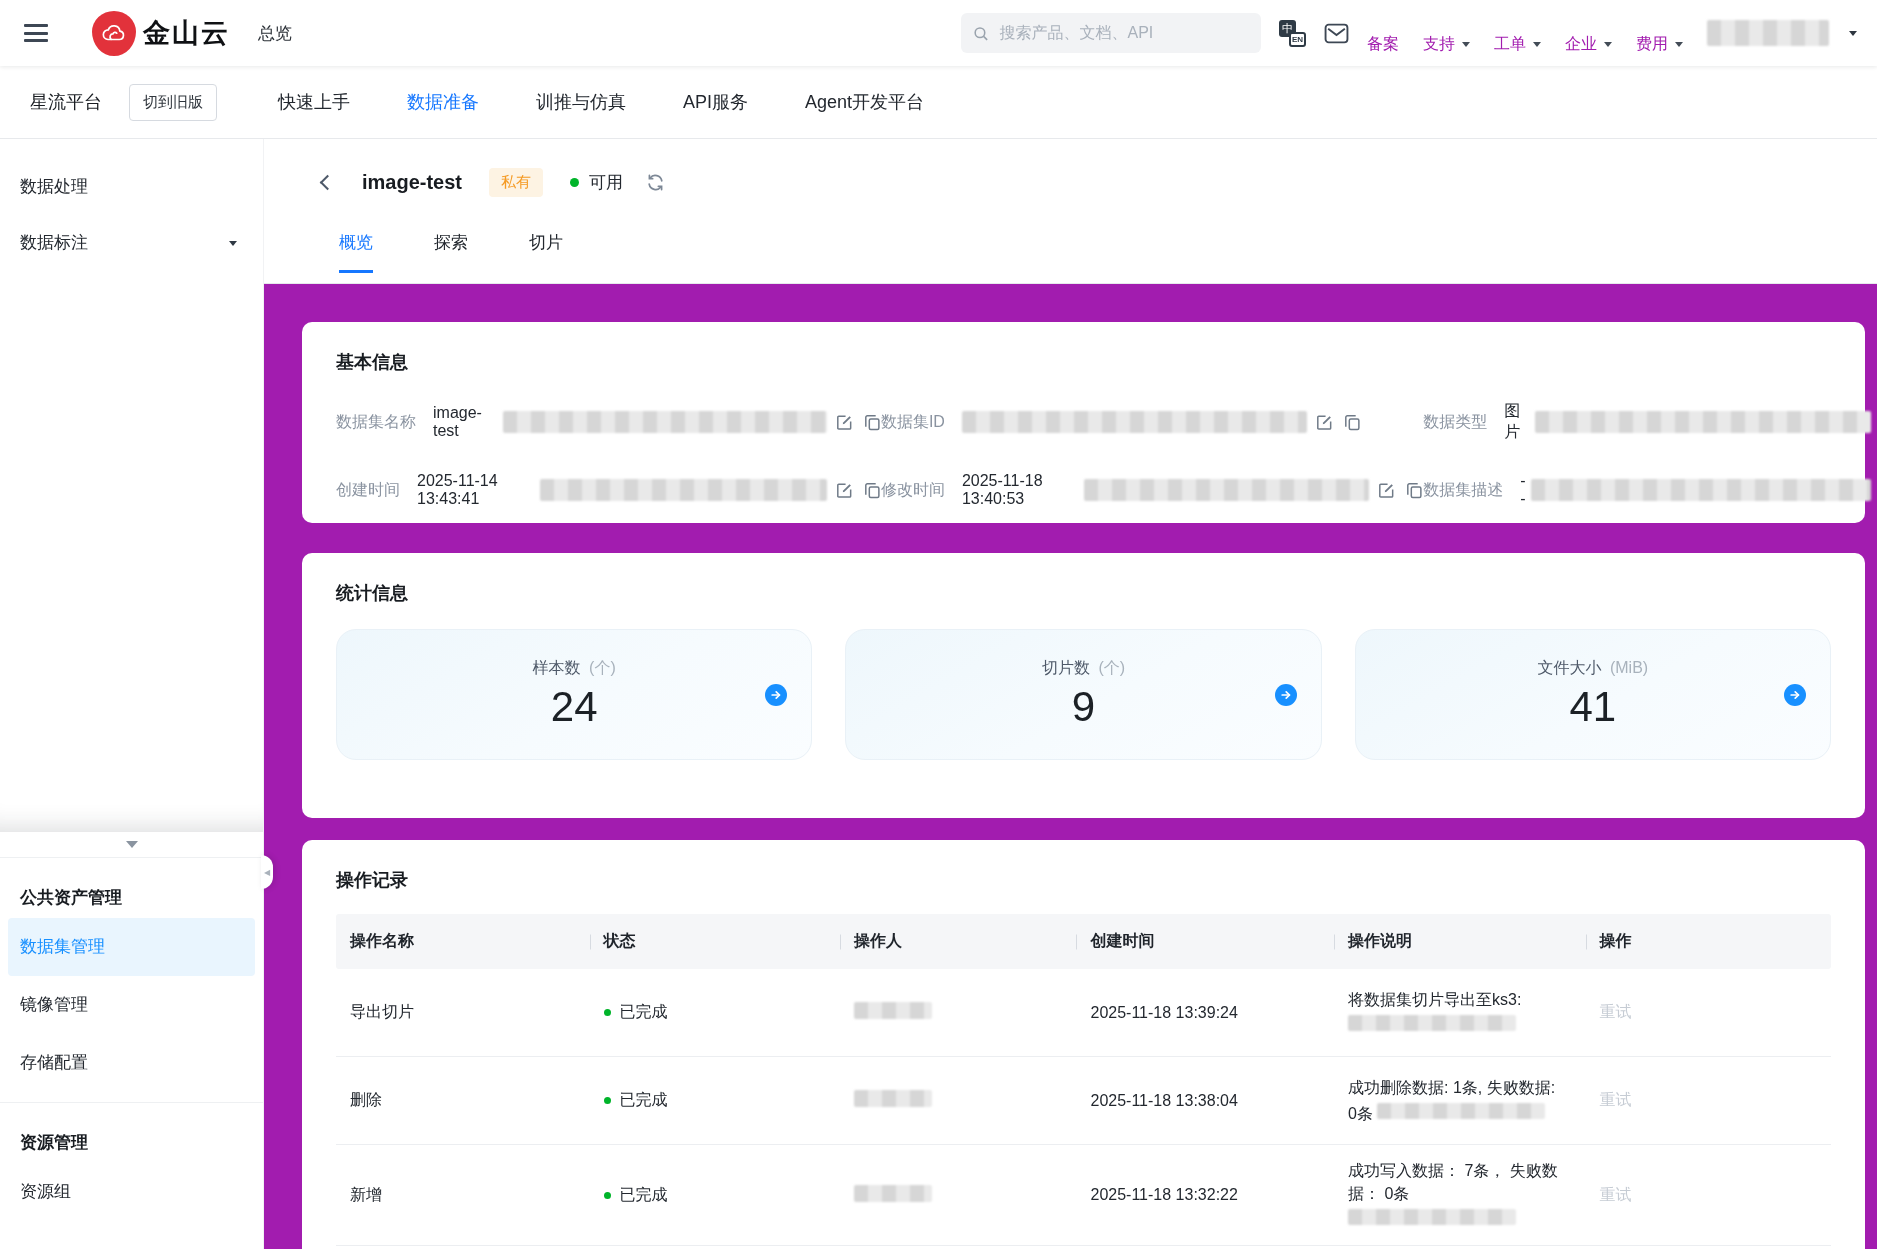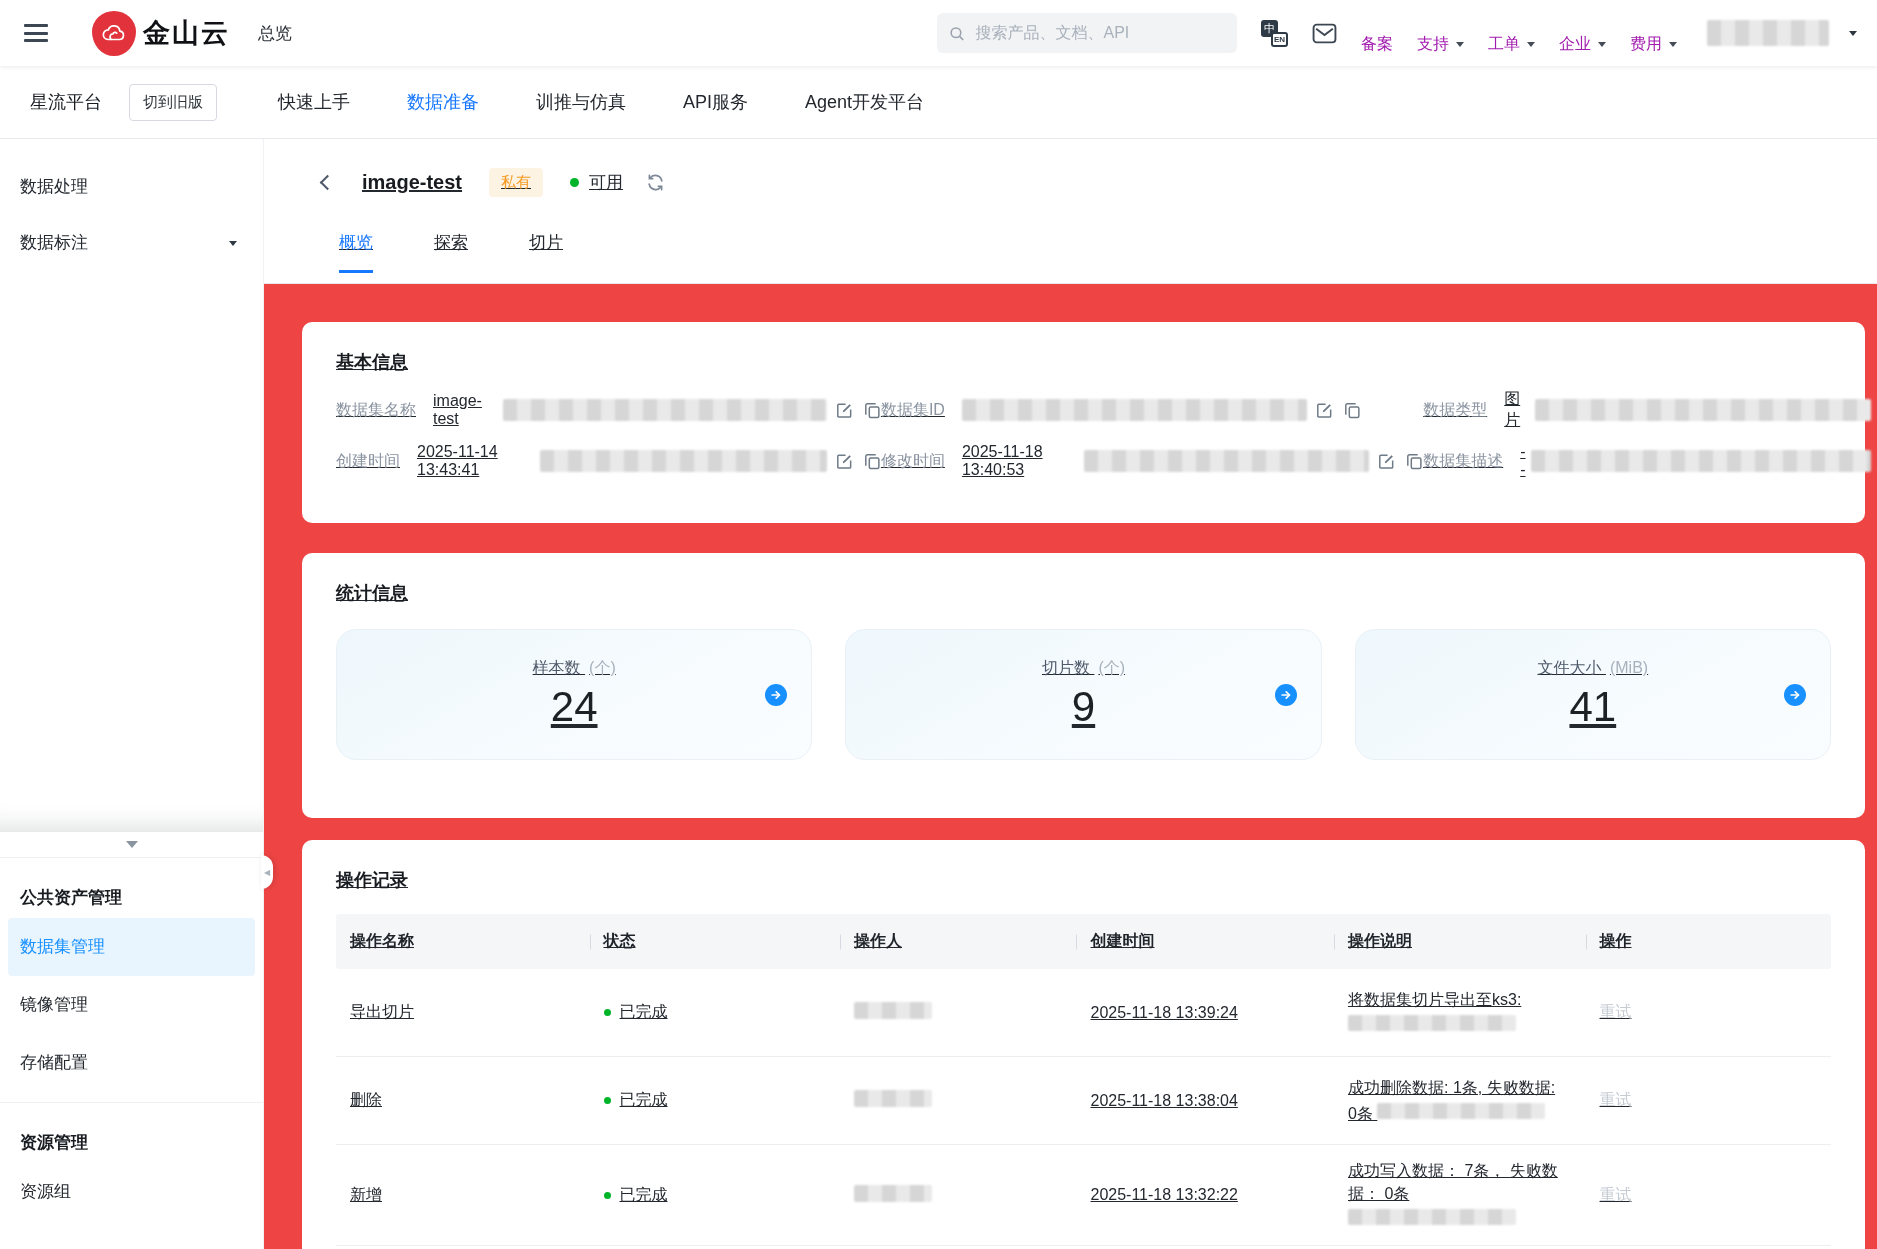--- a/index.html
+++ b/index.html
@@ -14,21 +14,21 @@
   
   .topbar { height:66px; flex:0 0 66px; background:#fff; display:flex; align-items:center;
     padding:0 20px 0 24px; position:relative; z-index:30; box-shadow:0 1px 4px rgba(31,35,41,.10); }
   .hamburger { width:24px; height:18px; display:flex; flex-direction:column; justify-content:space-between; cursor:pointer; margin-right:44px; }
   .hamburger span { display:block; height:3px; background:#3d4754; border-radius:1px; }
   .logo { display:flex; align-items:center; }
   .logo-mark { width:44px; height:45px; background:#e2323b; border-radius:50% 50% 50% 50% / 46% 46% 54% 54%;
     display:flex; align-items:center; justify-content:center; }
   .brand-text { font-size:27px; font-weight:bold; color:#0f1114; letter-spacing:2px; margin-left:7px; }
   .overview { font-size:17px; color:#2a2f36; margin-left:28px; }
-  .topbar-right { margin-left:auto; display:flex; align-items:center; gap:24px; }
+  .topbar-right { margin-left:auto; display:flex; align-items:center; gap:18px; }
   .search-box { width:300px; height:40px; background:#f2f3f5; border-radius:6px; display:flex; align-items:center; padding:0 12px; }
   .search-box input { border:none; outline:none; background:transparent; font-size:16px; color:#5b636d; width:100%; margin-left:9px;
     font-family:"Liberation Sans","DejaVu Sans",sans-serif; }
   .search-box input::placeholder { color:#a9b1bb; }
   .lang-icon { width:27px; height:27px; position:relative; cursor:pointer; }
   .lang-zh { position:absolute; top:0; left:0; width:17px; height:17px; background:#2e3a45; border-radius:3px;
     color:#fff; font-size:11px; line-height:17px; text-align:center; }
   .lang-en { position:absolute; bottom:0; right:0; width:17px; height:15px; background:#fff; border:2px solid #2e3a45;
     border-radius:3px; font-size:8px; font-weight:bold; color:#2e3a45; line-height:11px; text-align:center; }
   .mail-icon { display:flex; cursor:pointer; }
@@ -66,41 +66,41 @@
   .collapse-row { height:26px; display:flex; align-items:center; justify-content:center; cursor:pointer; border-bottom:1px solid #eef0f2; }
   .collapse-row .caret-down { border-left-width:6px; border-right-width:6px; border-top-width:7px; border-top-color:#8a94a0; margin:0; }
   .group-title { margin:20px 20px 0; font-size:17px; font-weight:bold; color:#181c21; height:40px; line-height:40px; }
   .side-link { height:58px; line-height:58px; padding:0 20px; font-size:17px; color:#23282f; cursor:pointer; }
   .side-link.active { margin:0 8px; padding:0 12px; background:#e9f5fe; color:#1890ff; border-radius:4px; }
   .side-group + .side-group { border-top:1px solid #eef0f2; margin-top:10px; }
   .collapse-handle { position:absolute; right:-10px; top:716px; width:12px; height:34px; background:#fff;
     border-radius:0 17px 17px 0; box-shadow:2px 0 6px rgba(0,0,0,.12); display:flex; align-items:center;
     justify-content:center; cursor:pointer; color:#aab2bb; font-size:8px; z-index:15; }
 
-  .content { flex:1; background:#ef4444; min-width:0; display:flex; flex-direction:column;text-decoration:underline; }
+  .content { flex:1; background:#a21caf; min-width:0; display:flex; flex-direction:column; }
   .content-header { background:#fff; border-bottom:1px solid #e7e9ec; height:145px; flex:0 0 145px; padding:24px 0 0 48px; }
   .title-row { display:flex; align-items:center; height:38px; }
   .back-btn { width:26px; height:26px; display:flex; align-items:center; justify-content:center; cursor:pointer; }
   .back-chevron { width:11px; height:11px; border-left:2px solid #4e5969; border-bottom:2px solid #4e5969;
     transform:rotate(45deg); margin-left:4px; }
   .page-title { font-size:20px; font-weight:bold; color:#181c21; margin-left:24px; }
   .vis-badge { margin-left:27px; background:#fdf3e3; color:#f59a23; font-size:15px; padding:5px 12px; border-radius:4px; }
   .status-chip { margin-left:27px; display:flex; align-items:center; }
   .dot { width:9px; height:9px; border-radius:50%; background:#00b42a; display:inline-block; }
   .status-chip .status-label { font-size:17px; color:#23282f; margin-left:10px; }
   .refresh-btn { margin-left:23px; display:flex; cursor:pointer; }
   .tabs { display:flex; gap:61px; margin:30px 0 0 27px; }
   .tab { font-size:17px; color:#23282f; padding-bottom:16px; cursor:pointer; border-bottom:3px solid transparent; }
   .tab.active { color:#1677ff; border-bottom-color:#1677ff; }
 
   .content-body { padding:38px 12px 0 38px; flex:1; }
   .card { background:#fff; border-radius:10px; }
   .card-title { font-size:18px; font-weight:600; color:#181c21; }
   .card-basic { height:201px; padding:28px 34px; margin-bottom:30px; }
-  .info-grid { display:grid; grid-template-columns:1fr 1fr 1fr; row-gap:27px; margin-top:24px; }
+  .info-grid { display:grid; grid-template-columns:1fr 1fr 1fr; row-gap:44px; margin-top:36px; }
   .info-field { display:flex; align-items:center; font-size:16px; height:24px; }
   .info-label { color:#8a93a0; margin-right:17px; white-space:nowrap; }
   .info-value { color:#23282f; }
   .mini-icon { color:#6f7a87; margin-left:11px; display:inline-flex; cursor:pointer; }
   .redacted-id { width:345px; height:22px; }
   .redacted-id + .mini-icon { margin-left:9px; }
 
   .card-stats { height:265px; padding:28px 34px; margin-bottom:22px; }
   .stat-row { display:flex; gap:33px; margin-top:24px; }
   .stat-box { flex:1; height:131px; border-radius:20px; position:relative;

